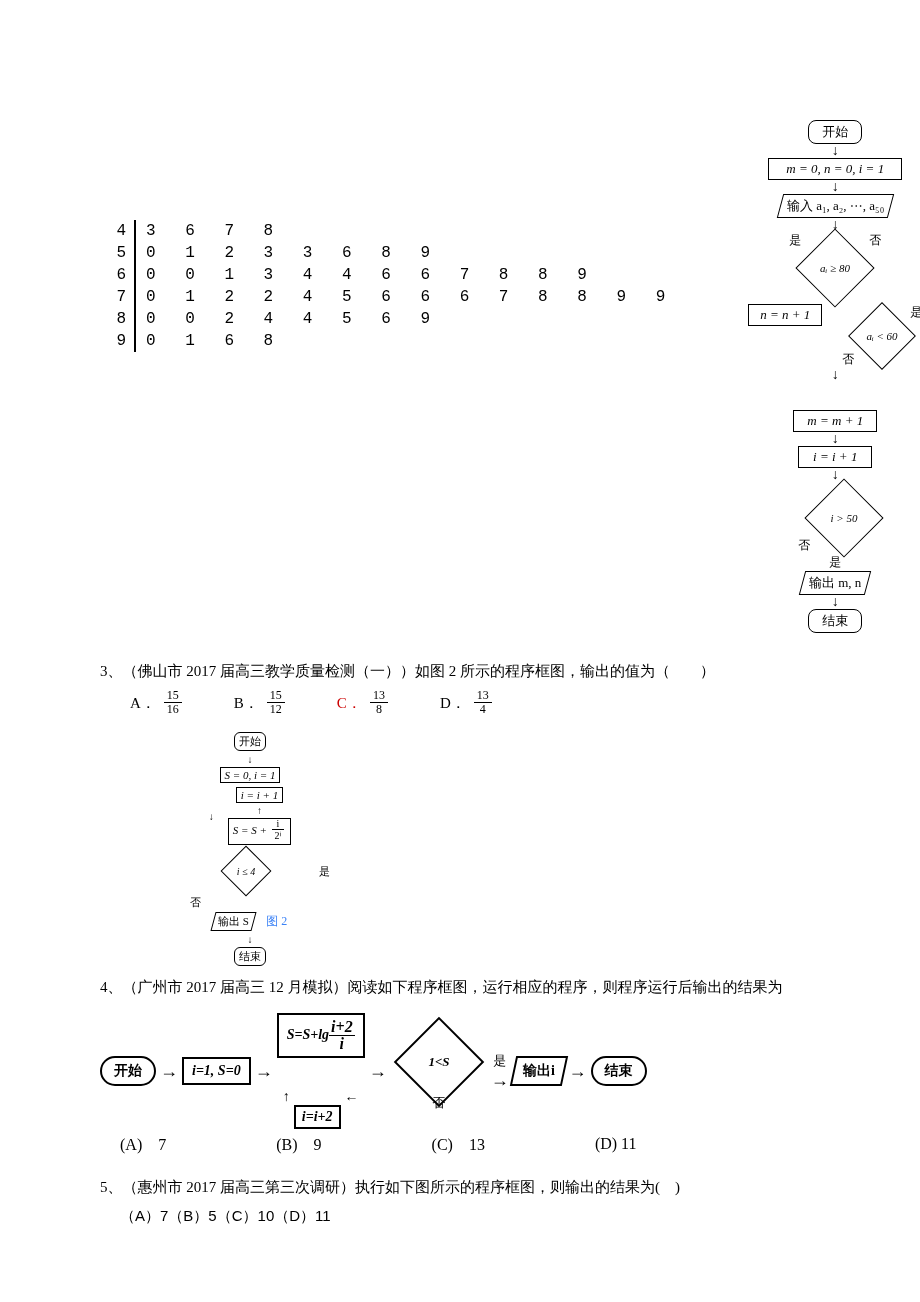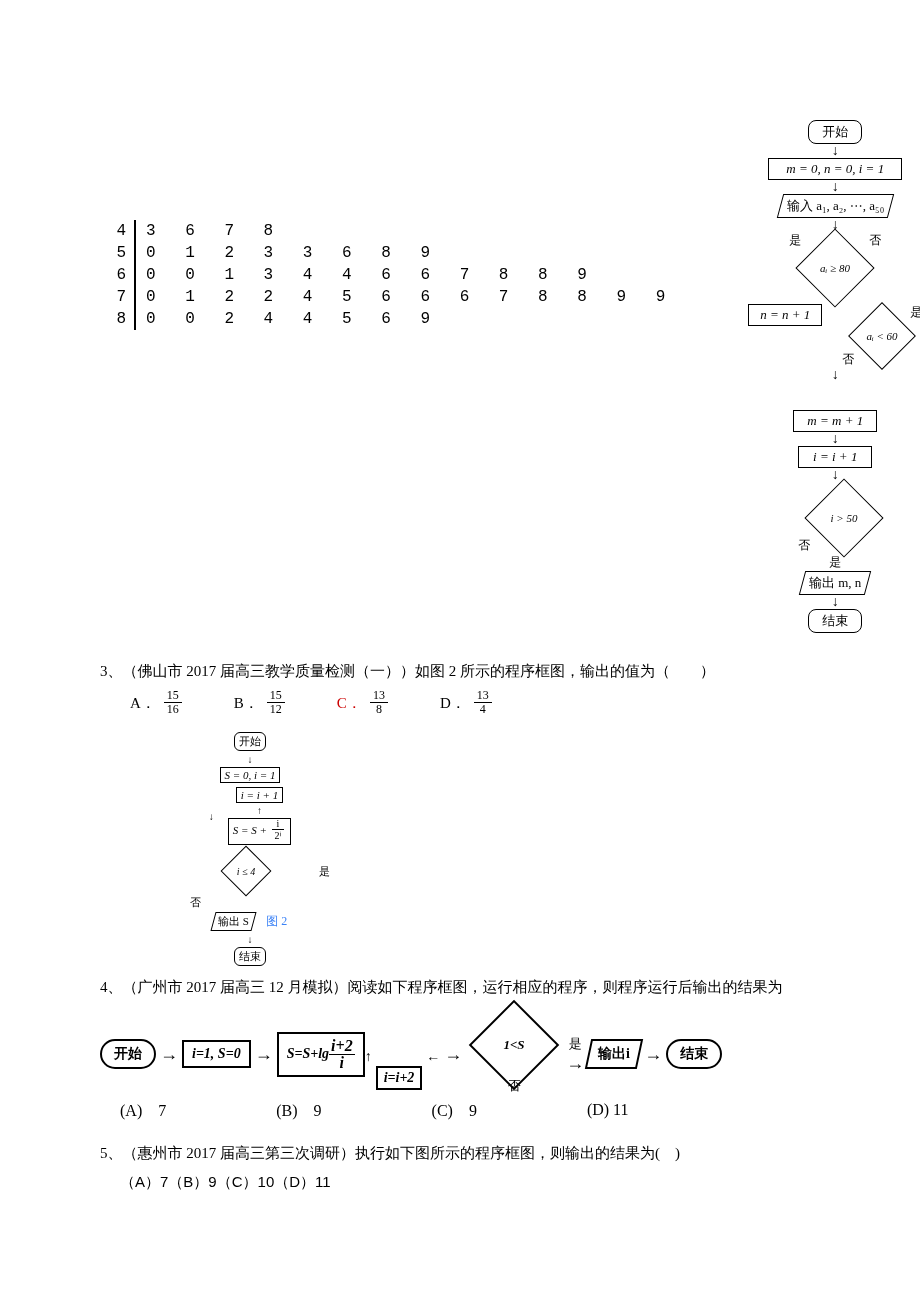--- a/index.html
+++ b/index.html
@@ -177,21 +177,21 @@
     position:absolute; left:50%; top:50%;
     transform: translate(-50%,-50%) rotate(-45deg);
     font-size:13px; white-space:nowrap; font-style:italic;
     font-family:"Times New Roman",serif; font-weight:bold;
   }
   .hfc-arrow {
     font-size: 18px;
     padding: 0 4px;
   }
   .hfc-iter-block {
-    display:flex; flex-direction:row; align-items:center;
+    display:flex; flex-direction:column; align-items:center;
   }
   .hfc-frac {
     display:inline-block; vertical-align:middle; text-align:center; font-size:16px; line-height:1;
   }
   .hfc-frac .n { border-bottom:1.5px solid #000; display:block; padding:0 2px; }
   .hfc-frac .d { display:block; padding:0 2px; }
 
   .opts-row {
     display: flex;
     gap: 110px;
@@ -213,20 +213,21 @@
 <div class="page">
 
   <div class="top-row">
 
     <div class="stemleaf">
       <div class="sl-row"><span class="stem">4</span><span class="leaves">3 6 7 8</span></div>
       <div class="sl-row"><span class="stem">5</span><span class="leaves">0 1 2 3 3 6 8 9</span></div>
       <div class="sl-row"><span class="stem">6</span><span class="leaves">0 0 1 3 4 4 6 6 7 8 8 9</span></div>
       <div class="sl-row"><span class="stem">7</span><span class="leaves">0 1 2 2 4 5 6 6 6 7 8 8 9 9</span></div>
       <div class="sl-row"><span class="stem">8</span><span class="leaves">0 0 2 4 4 5 6 9</span></div>
+      <div class="sl-row"><span class="stem">9</span><span class="leaves">0 1 6 8</span></div>
     </div>
 
     <div class="flowchart" style="position:relative;">
       <div class="fc-col">
         <div class="fc-box" style="border-radius:8px;width:40px;">开始</div>
         <div class="fc-arrow">↓</div>
         <div class="fc-box" style="width:120px;"><i class="var">m = 0, n = 0, i = 1</i></div>
         <div class="fc-arrow">↓</div>
         <div class="fc-box fc-parallel"><span>输入 a₁, a₂, ⋯, a₅₀</span></div>
         <div class="fc-arrow">↓</div>
@@ -333,25 +334,25 @@
       <span class="hfc-arrow">→</span>
     </div>
     <div class="hfc-box" style="transform:skewX(-12deg);"><span style="display:inline-block;transform:skewX(12deg);font-family:'SimHei';font-style:normal;">输出i</span></div>
     <span class="hfc-arrow">→</span>
     <div class="hfc-oval" style="font-family:'SimHei';font-style:normal;">结束</div>
   </div>
 
   <div class="opts-row">
     <span>(A)　7</span>
     <span>(B)　9</span>
-    <span>(C)　9</span>
+    <span>(C)　13</span>
     <span>(D) 11</span>
   </div>
 
   <div class="q-text">5、（惠州市 2017 届高三第三次调研）执行如下图所示的程序框图，则输出的结果为(　)</div>
   <div class="opts-row2">
     <span>（A）7</span>
-    <span>（B）9</span>
+    <span>（B）5</span>
     <span>（C）10</span>
     <span>（D）11</span>
   </div>
 
 </div>
 
 </body></html>

